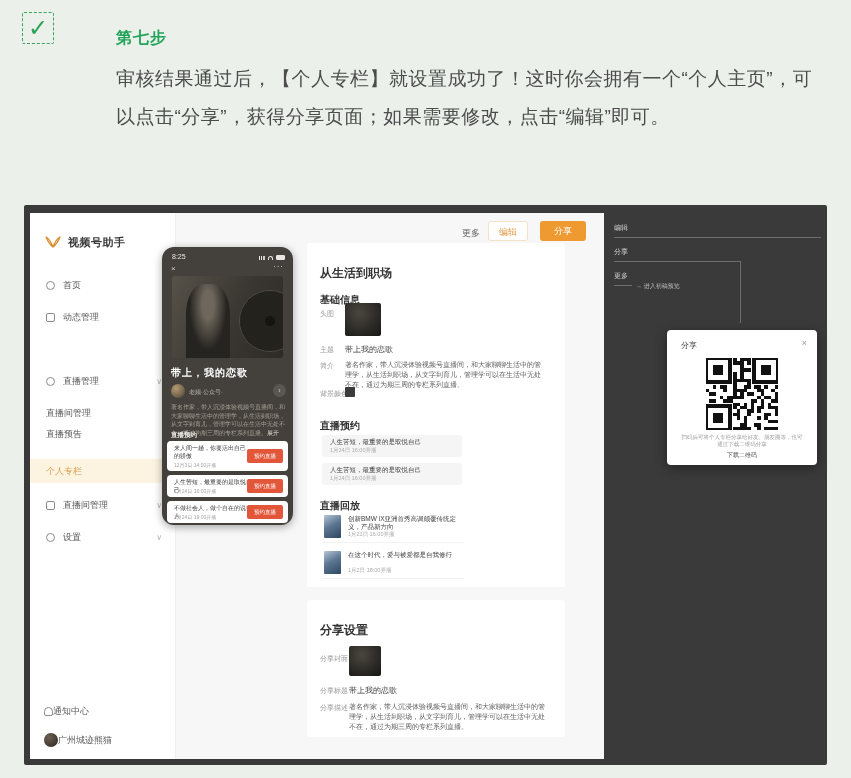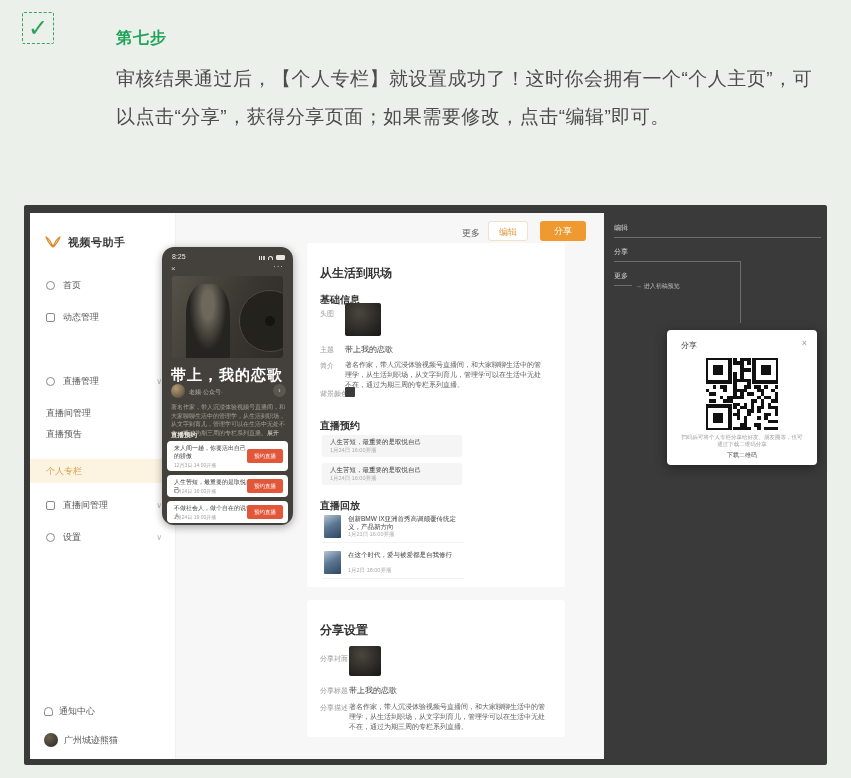--- a/index.html
+++ b/index.html
@@ -19,21 +19,21 @@
   .admin { left:6px; top:8px; width:574px; height:546px; background:#f7f7f7; overflow:hidden; }
   .sidebar { left:0; top:0; width:146px; height:546px; background:#ffffff; border-right:1px solid #f0f0f0; }
   .brand { left:14px; top:22px; display:flex; align-items:center; gap:6px; }
   .brand-txt { font-size:11px; font-weight:bold; color:#3a3a3a; letter-spacing:.5px; }
   .nav-item { left:0; width:146px; height:24px; display:flex; align-items:center; gap:8px; padding-left:16px; font-size:9px; color:#5a5a5a; cursor:default; }
   .nav-item .ni { width:9px; height:9px; border:1px solid #8a8a8a; border-radius:2px; flex:0 0 auto; }
   .ni.round { border-radius:50%; }
   .nav-sub { }
   .nav-active { background:#fdf3e1; color:#d9a050; }
   .chev { position:absolute; right:14px; font-size:8px; color:#b5b5b5; }
-  .sb-footer-item { left:14px; display:flex; align-items:center; gap:6px; font-size:9px; color:#5a5a5a; }
+  .sb-footer-item { left:14px; display:flex; align-items:center; gap:0; font-size:9px; color:#5a5a5a; }
   .bell { width:9px; height:9px; border:1px solid #8a8a8a; border-radius:50% 50% 2px 2px; }
   .avatar-sm { width:14px; height:14px; border-radius:50%; background:radial-gradient(circle at 35% 30%,#6b5f50,#2b2620); }
 
   
   .tb-more { font-size:9px; color:#666; }
   .btn { font-size:9px; text-align:center; border-radius:3px; line-height:20px; }
   .btn-edit { width:40px; height:20px; background:#fff; color:#e09a40; border:1px solid #f1e2c8; }
   .btn-share { width:46px; height:20px; background:#ef9a30; color:#fff; }
 
   
@@ -41,21 +41,21 @@
   .ph-time { left:10px; top:6px; font-size:7px; color:#e8e6e2; }
   .ph-status { right:8px; top:8px; display:flex; gap:3px; align-items:flex-end; }
   .sig { width:6px; height:4px; background:linear-gradient(90deg,#e8e6e2 0 1.5px,transparent 1.5px 2px,#e8e6e2 2px 3.5px,transparent 3.5px 4px,#cfcdc9 4px); }
   .wifi { width:5px; height:4px; border:1px solid #e8e6e2; border-bottom:none; border-radius:5px 5px 0 0; }
   .batt { width:9px; height:4.5px; border:1px solid #e8e6e2; border-radius:1px; background:#e8e6e2; }
   .ph-close { left:9px; top:17px; font-size:8px; color:#cfcdc9; }
   .ph-more { right:9px; top:15px; font-size:8px; color:#cfcdc9; letter-spacing:1px; }
   .hero { left:10px; top:29px; width:111px; height:82px; border-radius:3px; background:linear-gradient(115deg,#565249 0%,#3a3732 55%,#2e2b27 100%); overflow:hidden; }
   .hero-person { position:absolute; left:14px; top:8px; width:44px; height:74px; background:radial-gradient(ellipse at 50% 28%,#6e685c 0 18%,#262421 60%); border-radius:40% 40% 0 0; }
   .vinyl { position:absolute; right:-18px; top:14px; width:62px; height:62px; border-radius:50%; background:radial-gradient(circle,#15140f 0 12%,#23221d 12% 70%,#17160f 70%); border:1px solid #4c4a43; }
-  .ph-title { left:9px; top:119px; font-size:15px; font-weight:bold; color:#fff; letter-spacing:1px; }
+  .ph-title { left:9px; top:119px; font-size:10px; font-weight:bold; color:#fff; letter-spacing:1px; }
   .ph-avatar { left:9px; top:137px; width:14px; height:14px; border-radius:50%; background:radial-gradient(circle at 35% 30%,#b49a72,#4c4134); }
   .ph-author { left:27px; top:141px; font-size:6px; color:#b9b4aa; }
   .ph-next { right:7px; top:137px; width:13px; height:13px; border-radius:50%; background:#5a5750; color:#cfcac0; font-size:7px; text-align:center; line-height:13px; }
   .ph-desc { left:9px; top:156px; width:114px; font-size:6px; line-height:8.5px; color:#a5a096; }
   .ph-desc b { color:#ddd8cd; font-weight:normal; }
   .ph-section { left:9px; top:184px; font-size:6.5px; font-weight:bold; color:#f0ede7; }
   .ph-card { left:5px; width:121px; background:#fff; border-radius:4px; }
   .ph-card-title { position:absolute; left:7px; top:4px; width:74px; font-size:6px; line-height:7.5px; color:#3a3a3a; }
   .ph-card-date { position:absolute; left:7px; bottom:3px; font-size:5px; color:#a5a5a5; }
   .ph-btn { position:absolute; right:5px; top:50%; margin-top:-7px; width:36px; height:14px; background:#e2573a; border-radius:2px; color:#fff; font-size:5.5px; text-align:center; line-height:14px; }

